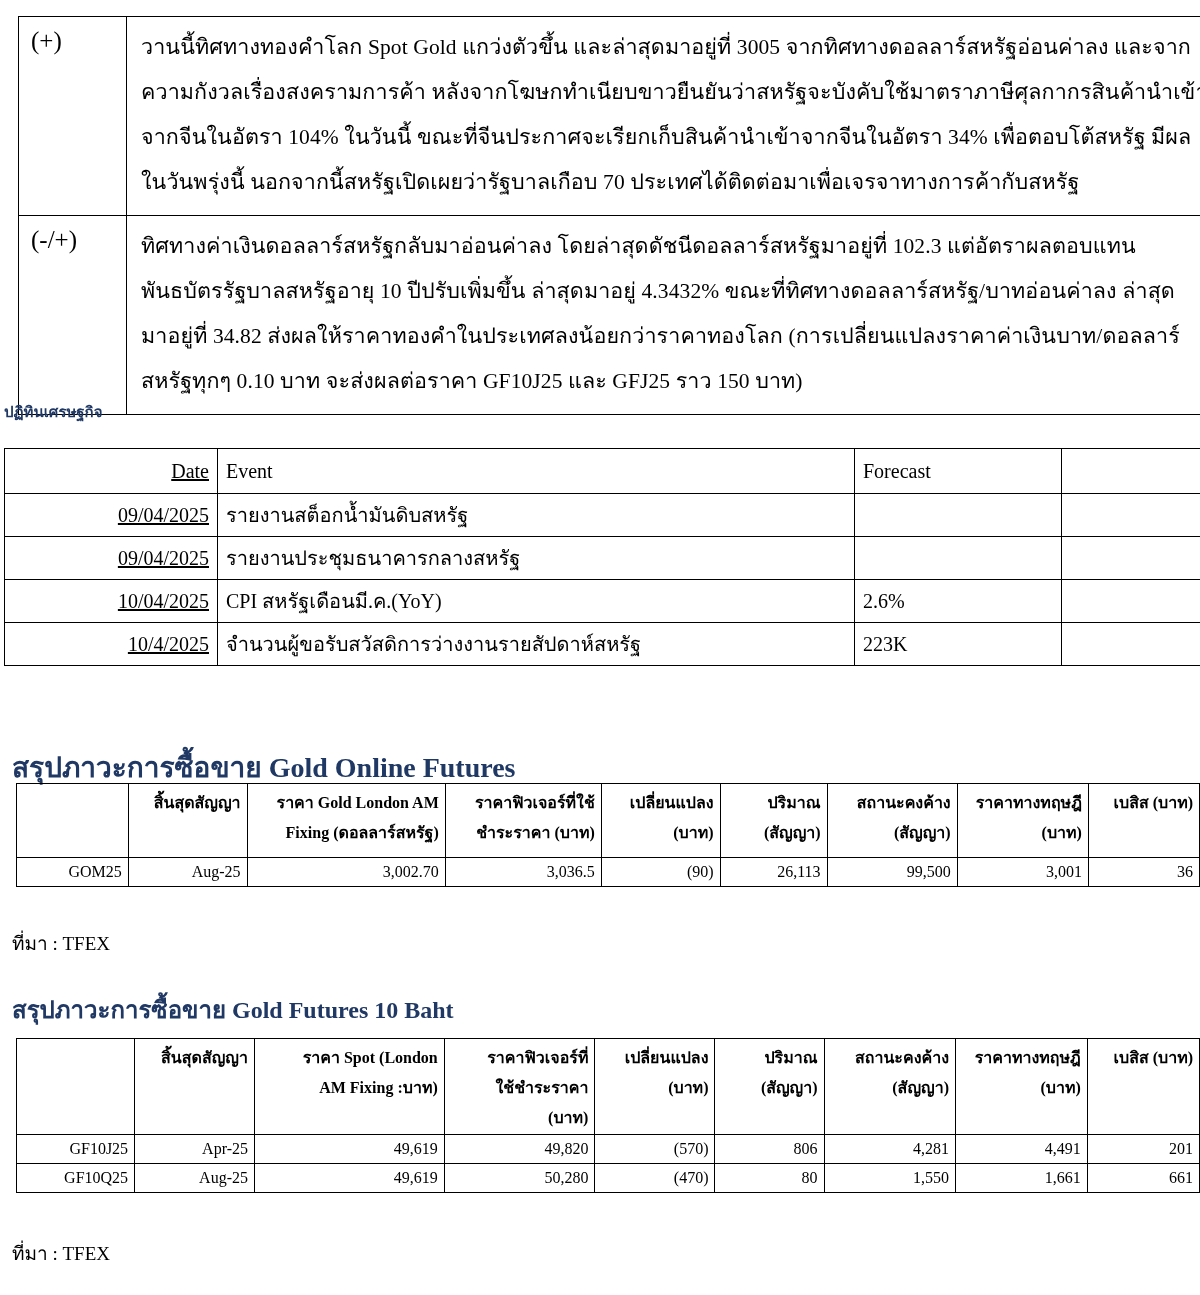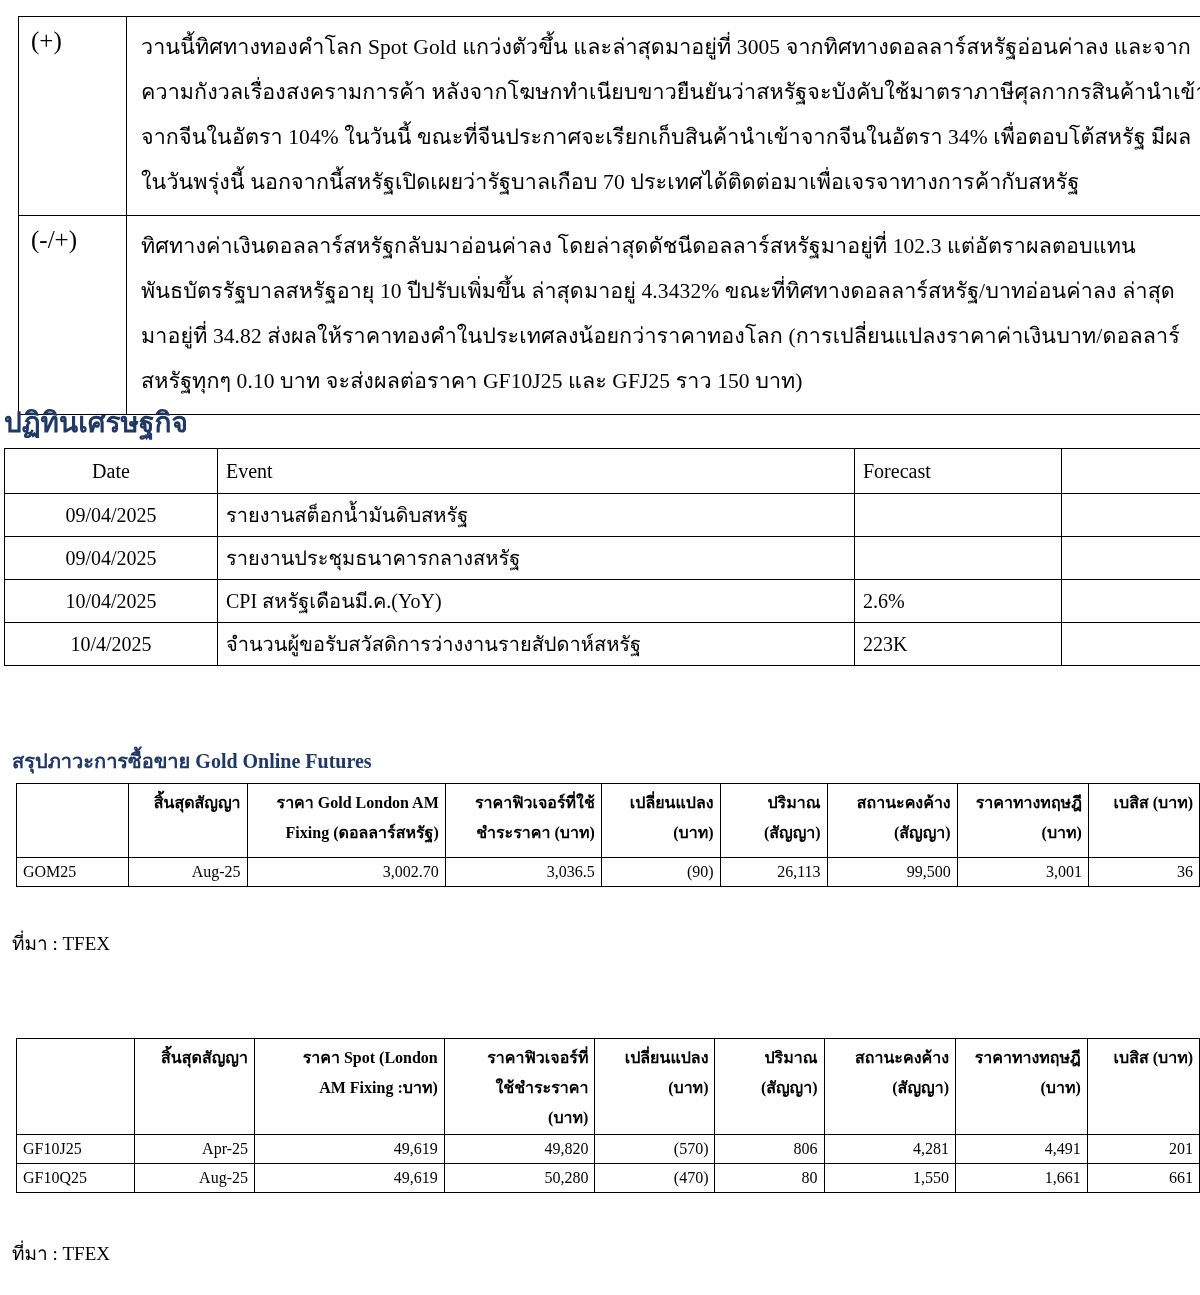--- a/index.html
+++ b/index.html
@@ -62,22 +62,22 @@
   }
 
   
   .sec-heading {
     position: absolute;
     font-family: "Liberation Serif", serif;
     font-weight: bold;
     color: #1F3864;
     white-space: nowrap;
   }
-  #h-calendar { left: 4px;  top: 400px; font-size: 28px; }
-  #h-gof      { left: 12px; top: 745px; font-size: 20px; }
+  #h-calendar { left: 4px;  top: 400px; font-size: 15px; }
+  #h-gof      { left: 12px; top: 745px; font-size: 28px; }
   #h-gf10     { left: 12px; top: 990px; font-size: 24px; }
 
   
   table.doc {
     position: absolute;
     border-collapse: collapse;
     font-family: "Liberation Serif", serif;
     table-layout: fixed;
   }
   table.doc td, table.doc th {
@@ -90,21 +90,21 @@
   }
 
   
   #tbl-calendar {
     left: 4px;
     top: 448px;
     width: 1290px;
     font-size: 20px;
   }
   #tbl-calendar td { height: 42px; }
-  #tbl-calendar .c-date  { width: 196px; text-align: center; }
+  #tbl-calendar .c-date  { width: 196px; text-align: right; text-decoration: underline; }
   #tbl-calendar .c-event { width: 620px; text-align: left; }
   #tbl-calendar .c-fore  { width: 190px; }
   #tbl-calendar .c-prev  { width: 284px; text-align: right; }
   #tbl-calendar thead td { height: 44px; }
 
   
   table.futures {
     font-size: 16px;
     border-collapse: collapse;
   }
@@ -122,21 +122,21 @@
     padding-top: 4px;
     text-align: right;
     font-weight: bold;
     margin-left: 24px;
   }
   table.futures thead td .hl {
     display: block;
     line-height: 30px;
   }
   table.futures tbody td { text-align: right; }
-  table.futures tbody td.sym { text-align: left; }
+  table.futures tbody td.sym { text-align: right; }
 
   #tbl-gof  { position: absolute; left: 16px; top: 783px;  width: 1184px; }
   #tbl-gf10 { position: absolute; left: 16px; top: 1038px; width: 1184px; }
 
   .col-sym   { width: 128px; }
   .col-exp   { width: 118px; }
   .col-spot  { width: 200px; }
   .col-fut   { width: 158px; }
   .col-chg   { width: 120px; }
   .col-vol   { width: 118px; }
@@ -270,20 +270,21 @@
         <td>26,113</td>
         <td>99,500</td>
         <td>3,001</td>
         <td>36</td>
       </tr>
     </tbody>
   </table>
 
   <div class="source" id="src-gof">ที่มา : TFEX</div>
 
+  <div class="sec-heading" id="h-gf10">สรุปภาวะการซื้อขาย Gold Futures 10 Baht</div>
 
   <table class="futures" id="tbl-gf10">
     <thead>
       <tr>
         <td class="col-sym"></td>
         <td class="col-exp">
           <span class="hl">สิ้นสุดสัญญา</span>
         </td>
         <td class="col-spot">
           <span class="hl">ราคา Spot (London</span>

